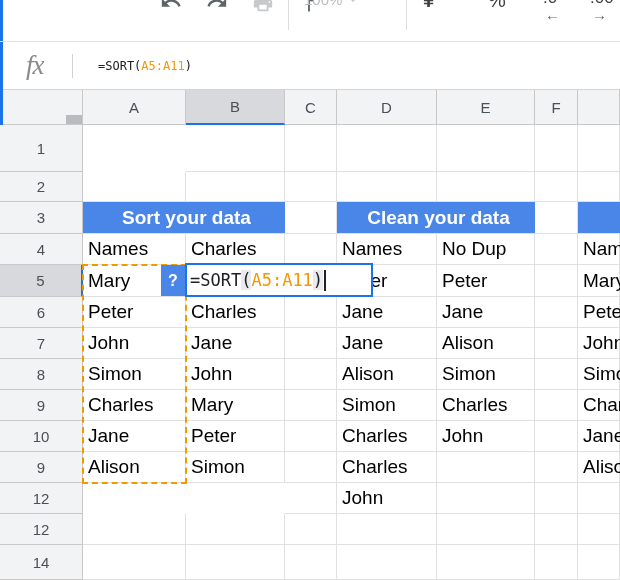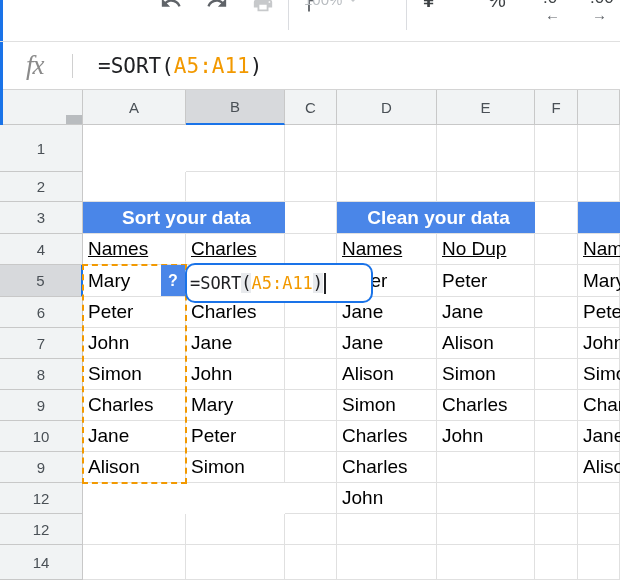--- a/index.html
+++ b/index.html
@@ -121,21 +121,21 @@
     position: absolute;
     left: 72px; top: 12px;
     width: 1px; height: 24px;
     background: #d0d0d0;
   }
   .fx-input {
     position: absolute;
     left: 98px; top: 11px;
     width: 500px; height: 26px;
     font-family: "DejaVu Sans Mono", monospace;
-    font-size: 21px;
+    font-size: 12px;
     color: #202124;
     white-space: pre;
     line-height: 26px;
   }
   .fx-input .rng { color: #f29900; }
 
   
   .grid {
     position: absolute;
     left: 0; top: 90px;
@@ -227,21 +227,20 @@
   }
   .cell.banner {
     background: #4a86e8;
     color: #ffffff;
     font-weight: bold;
     justify-content: center;
     font-size: 19px;
     border-right: none;
   }
   .cell.subhdr {
-    text-decoration: underline;
   }
   .cell.overflowtext { overflow: visible; z-index: 1; }
 
   
   .rangebox {
     position: absolute;
     border: 2px dashed #f29900;
     pointer-events: none;
     z-index: 6;
   }
@@ -479,16 +478,16 @@
     <div class="cell" style="left:285px; top:455px; width:52px;  height:35px;"></div>
     <div class="cell" style="left:337px; top:455px; width:100px; height:35px;"></div>
     <div class="cell" style="left:437px; top:455px; width:98px;  height:35px;"></div>
     <div class="cell" style="left:535px; top:455px; width:43px;  height:35px;"></div>
     <div class="cell" style="left:578px; top:455px; width:42px;  height:35px;"></div>
 
     <div class="rangebox" style="left:82px; top:174px; width:105px; height:220px;"></div>
 
     <div class="helpchip" style="left:161px; top:175px; width:24px; height:31px;">?</div>
 
-    <div class="editor" style="left:185px; top:173px; width:188px; height:40px;border-radius:10px;"><span>=SORT</span><span class="paren">(</span><span class="rng">A5:A11</span><span class="paren">)</span><span class="caret"></span></div>
+    <div class="editor" style="left:185px; top:173px; width:188px; height:34px;"><span>=SORT</span><span class="paren">(</span><span class="rng">A5:A11</span><span class="paren">)</span><span class="caret"></span></div>
 
   </div>
 </div>
 
 </body></html>

